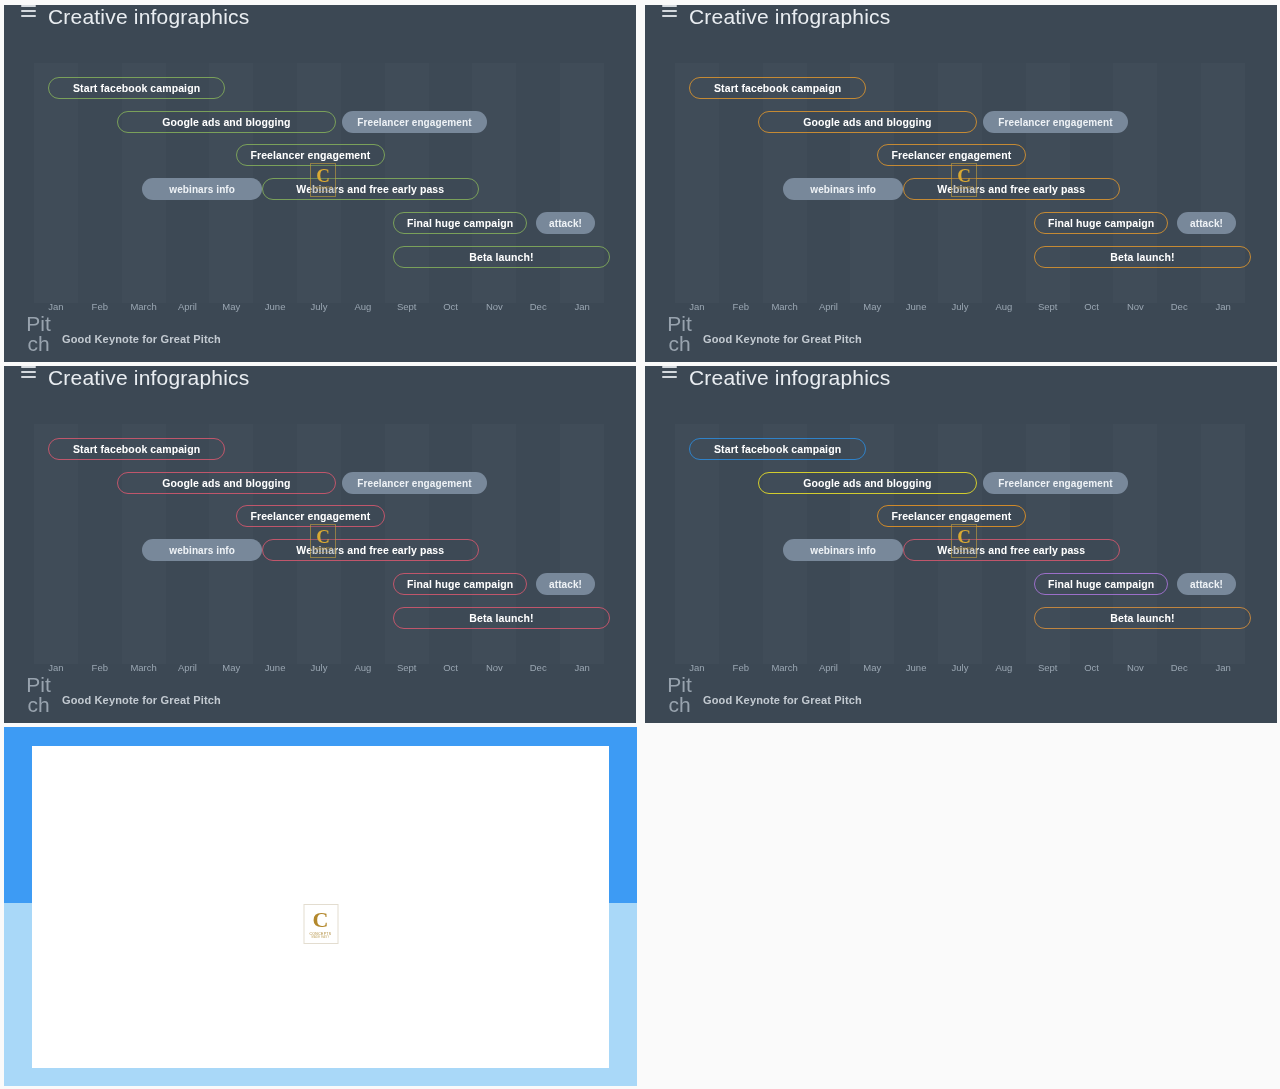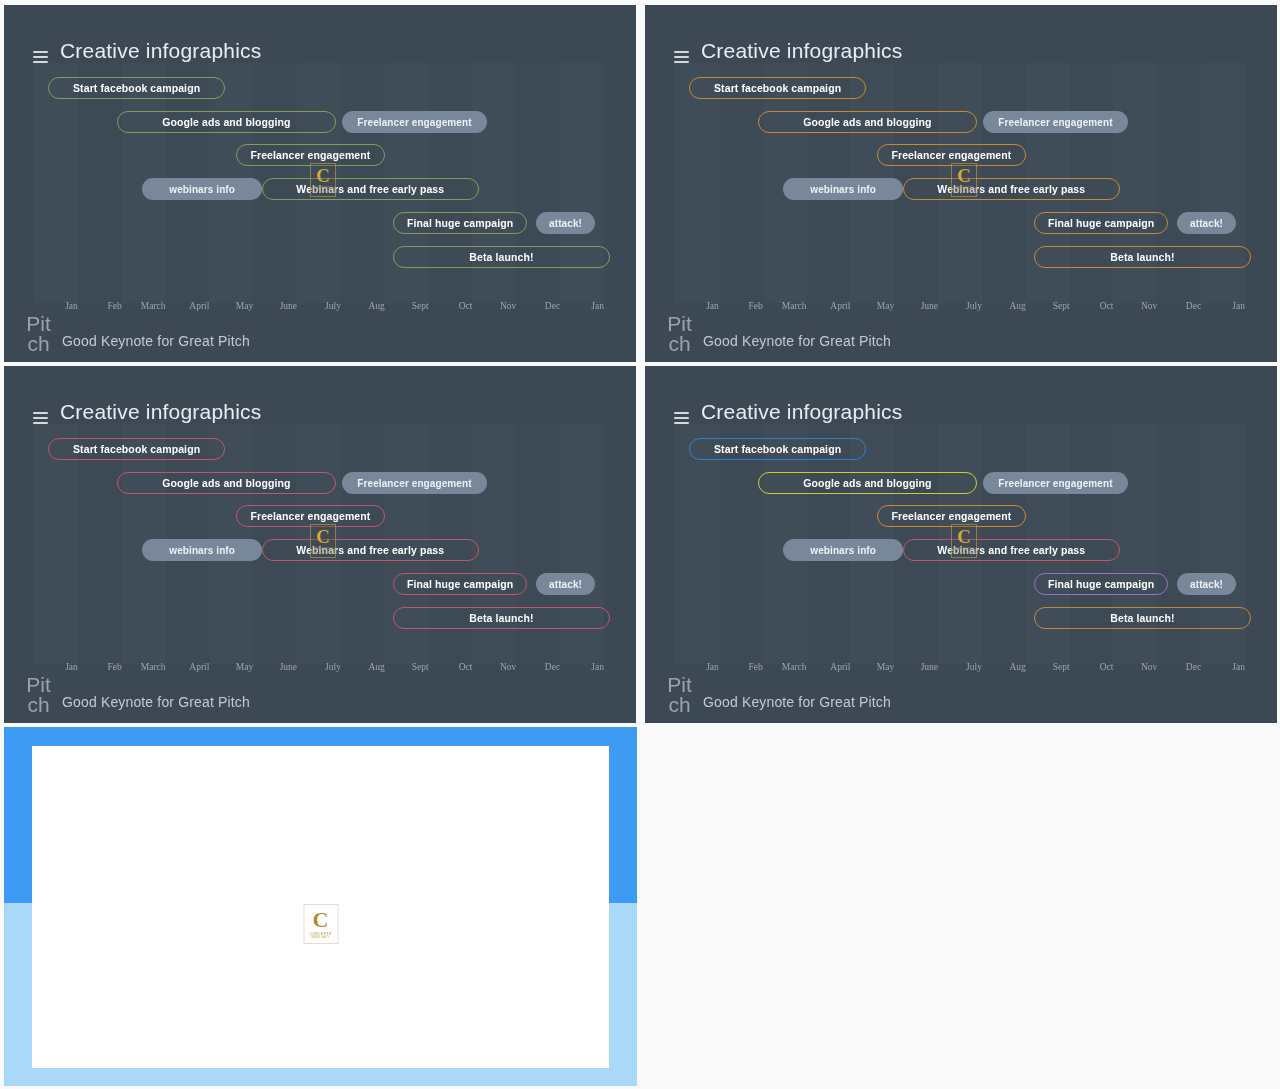--- a/index.html
+++ b/index.html
@@ -19,21 +19,21 @@
     overflow:hidden;
   }
   .panel.p-tl{left:4px;  top:5px;}
   .panel.p-tr{left:645px;top:5px;}
   .panel.p-bl{left:4px;  top:366px;}
   .panel.p-br{left:645px;top:366px;}
 
   
   .slide-head{
     position:absolute;left:0;top:0;right:0;height:58px;
-    display:flex;align-items:flex-end;padding-left:12px;
+    display:flex;align-items:flex-start;
   }
   .burger{
     width:15px;height:12px;margin-left:17px;margin-right:12px;
     display:flex;flex-direction:column;justify-content:space-between;
     flex:0 0 auto;
   }
   .burger i{display:block;height:1.6px;background:#d4d9de;border-radius:1px;}
   .slide-title{
     color:#e9edf1;font-size:21px;font-weight:400;letter-spacing:.2px;
     font-family:"Liberation Sans", sans-serif;
@@ -62,37 +62,37 @@
   .bar.filled{
     background:#78889a;border:none;
     color:#eef2f6;font-weight:600;font-size:10px;
   }
 
   
   .months{
     position:absolute;left:30px;top:296px;width:570px;height:16px;display:flex;
   }
   .months span{
-    flex:1 1 0;text-align:right;
+    flex:1 1 0;text-align:center;
     color:#9aa6b2;font-size:9.5px;font-weight:400;
-    font-family:Liberation Serif, serif;
+    font-family:Liberation Sans, sans-serif;
   }
 
   
   .slide-foot{position:absolute;left:18px;bottom:6px;right:10px;height:42px;text-align:center;}
   .foot-brand{
     position:absolute;left:0;top:0;
     width:33px;
     color:#98a3ae;font-size:21px;line-height:20px;font-weight:400;
     word-break:break-all;
     font-family:"Liberation Sans", sans-serif;
   }
   .foot-sub{
     position:absolute;left:40px;top:19px;
-    color:#c3cad1;font-size:14px;font-weight:400;letter-spacing:.15px;
+    color:#c3cad1;font-size:11px;font-weight:700;letter-spacing:.15px;
     font-family:"Liberation Sans", sans-serif;
   }
 
   
   .wm{
     position:absolute;width:26px;height:34px;
     left:276px;top:100px;
     pointer-events:none;
     display:flex;flex-direction:column;align-items:center;justify-content:center;
   }

